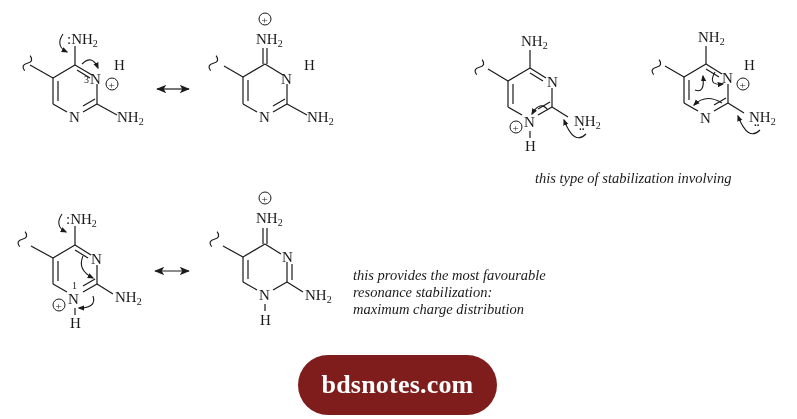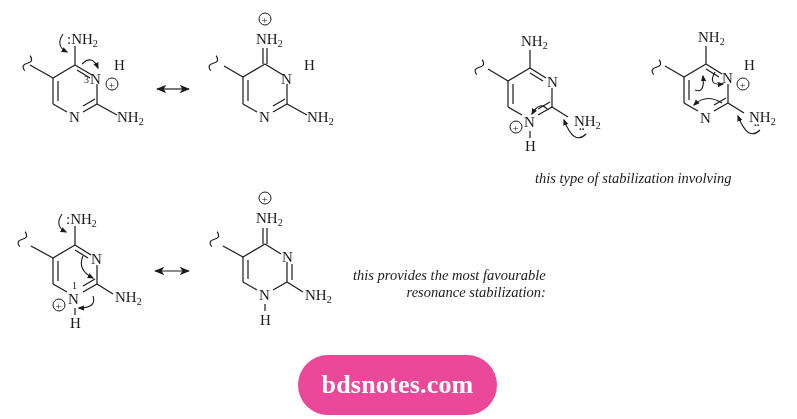--- a/index.html
+++ b/index.html
@@ -5,24 +5,24 @@
     html, body { margin: 0; padding: 0; background: #ffffff; }
     body { width: 797px; height: 419px; position: relative; overflow: hidden; font-family: "Liberation Serif", "DejaVu Serif", serif; color: #1a1a1a; }
     #diagram { position: absolute; left: 0; top: 0; width: 797px; height: 419px; }
     svg text { font-family: "Liberation Serif", "DejaVu Serif", serif; fill: #1a1a1a; }
     .atom { font-size: 15px; }
     .sub { font-size: 10px; }
     .lbl { font-size: 10px; }
     .bond { stroke: #1a1a1a; stroke-width: 1.2; fill: none; }
     .arc { stroke: #1a1a1a; stroke-width: 1.1; fill: none; }
     .note { position: absolute; font-family: "Liberation Serif", "DejaVu Serif", serif; font-style: italic; font-size: 14.5px; line-height: 17px; color: #1a1a1a; white-space: nowrap; }
-    .note div { display: block; text-align: right; }
+    .note div { display: block; }
     #note-top { left: 535px; top: 170px; }
     #note-bottom { left: 353px; top: 251px; margin-top: 16px; }
-    #brand-badge { position: absolute; left: 298px; top: 355px; width: 199px; height: 60px; border-radius: 30px; background: #ec4899; display: flex; align-items: center; justify-content: center; }
+    #brand-badge { position: absolute; left: 298px; top: 355px; width: 199px; height: 60px; border-radius: 30px; background: #7f1d1d; display: flex; align-items: center; justify-content: center; }
     #brand-text { color: #ffffff; font-family: "Liberation Serif", "DejaVu Serif", serif; font-weight: bold; font-size: 26px; letter-spacing: 0.2px; }
   </style>
 </head>
 <body>
 
 <svg id="diagram" width="797" height="419" viewBox="0 0 797 419" xmlns="http://www.w3.org/2000/svg">
   <defs>
     <marker id="ah" viewBox="0 0 10 10" refX="8" refY="5" markerWidth="6" markerHeight="6" orient="auto-start-reverse">
       <path d="M0,1 L10,5 L0,9 z" fill="#1a1a1a"></path>
     </marker>
@@ -194,17 +194,18 @@
   </g>
 </svg>
 
 <div class="note" id="note-top">
   <div>this type of stabilization involving</div>
 </div>
 
 <div class="note" id="note-bottom">
   <div>this provides the most favourable</div>
   <div>resonance stabilization:</div>
+  <div>maximum charge distribution</div>
 </div>
 
 <div id="brand-badge">
   <span id="brand-text">bdsnotes.com</span>
 </div>
 
 </body></html>

